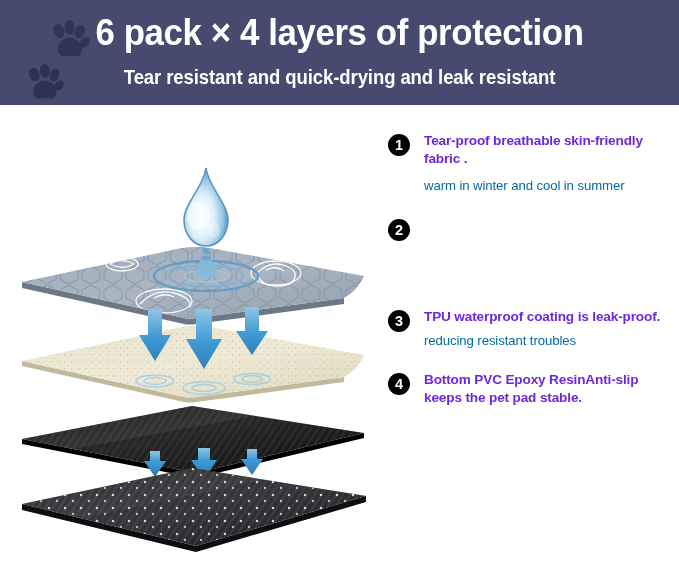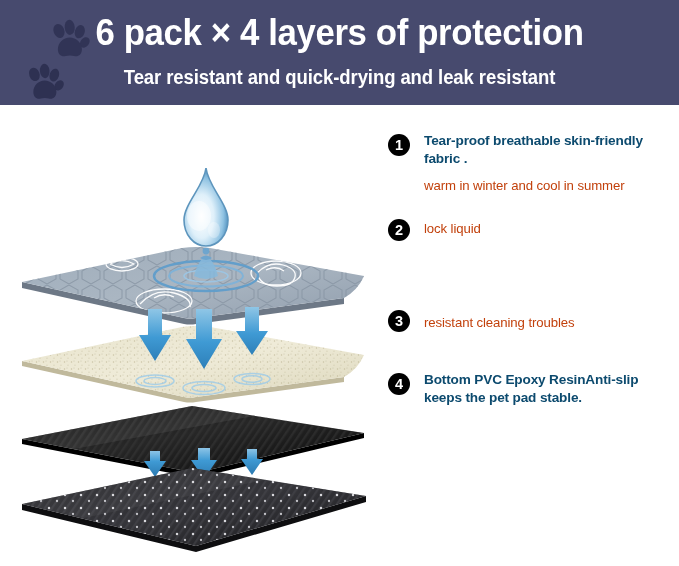--- a/index.html
+++ b/index.html
@@ -58,25 +58,25 @@
   .feature{position:absolute;left:0;width:291px;}
   .badge{
     position:absolute;left:0;top:0;width:22px;height:22px;border-radius:50%;
     background:#000;color:#fff;
     font-size:14.5px;font-weight:bold;
     display:flex;align-items:center;justify-content:center;
     line-height:1;
   }
   .f-body{position:absolute;left:36px;top:-2px;width:255px;}
   .f-title{
-    font-size:13.6px;font-weight:bold;color:#0c4a6e;
+    font-size:13.6px;font-weight:bold;color:#6d28d9;
     line-height:1.33;letter-spacing:-0.15px;
   }
   .f-sub{
-    font-size:13.2px;font-weight:normal;color:#c2410c;
+    font-size:13.2px;font-weight:normal;color:#0369a1;
     line-height:1.3;letter-spacing:-0.1px;
   }
   .f1{top:16px;} .f1 .f-sub{margin-top:9px;}
   .f2{top:101px;} .f2 .f-sub{margin-top:3px;}
   .f3{top:192px;} .f3 .f-sub{margin-top:6px;}
   .f4{top:255px;}
 </style>
 </head>
 <body>
 
@@ -286,28 +286,28 @@
       <div class="badge">1</div>
       <div class="f-body">
         <div class="f-title">Tear-proof breathable skin-friendly fabric .</div>
         <div class="f-sub">warm in winter and cool in summer</div>
       </div>
     </div>
 
     <div class="feature f2">
       <div class="badge">2</div>
       <div class="f-body">
-        <div class="f-sub">lock liquid</div>
       </div>
     </div>
 
     <div class="feature f3">
       <div class="badge">3</div>
       <div class="f-body">
-        <div class="f-sub">resistant cleaning troubles</div>
+        <div class="f-title">TPU waterproof coating is leak-proof.</div>
+        <div class="f-sub">reducing resistant troubles</div>
       </div>
     </div>
 
     <div class="feature f4">
       <div class="badge">4</div>
       <div class="f-body">
         <div class="f-title">Bottom PVC Epoxy ResinAnti-slip keeps the pet pad stable.</div>
       </div>
     </div>
 

